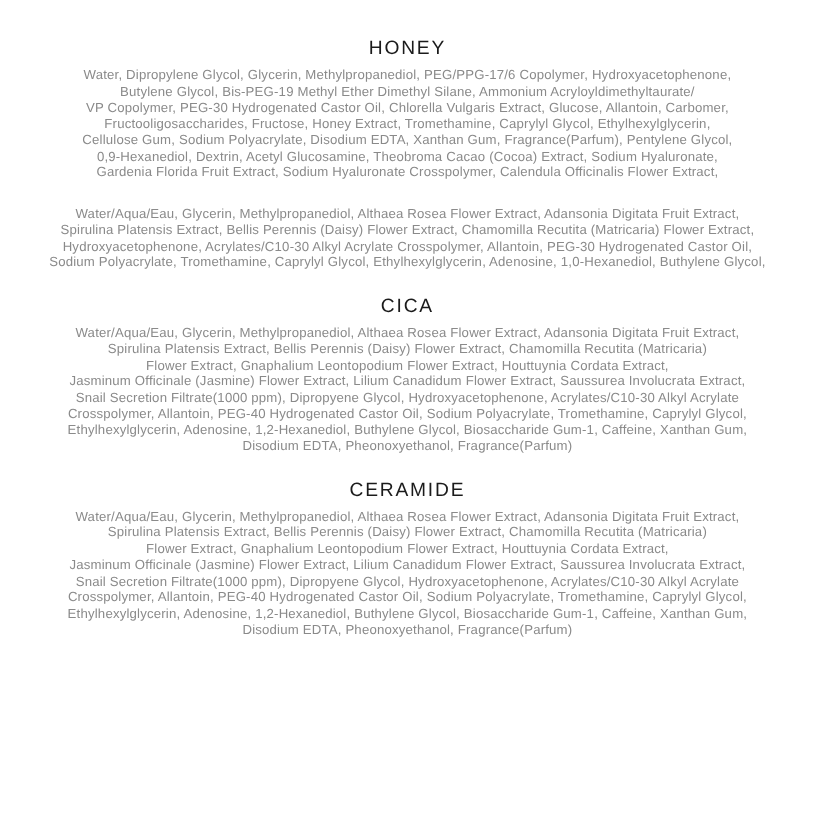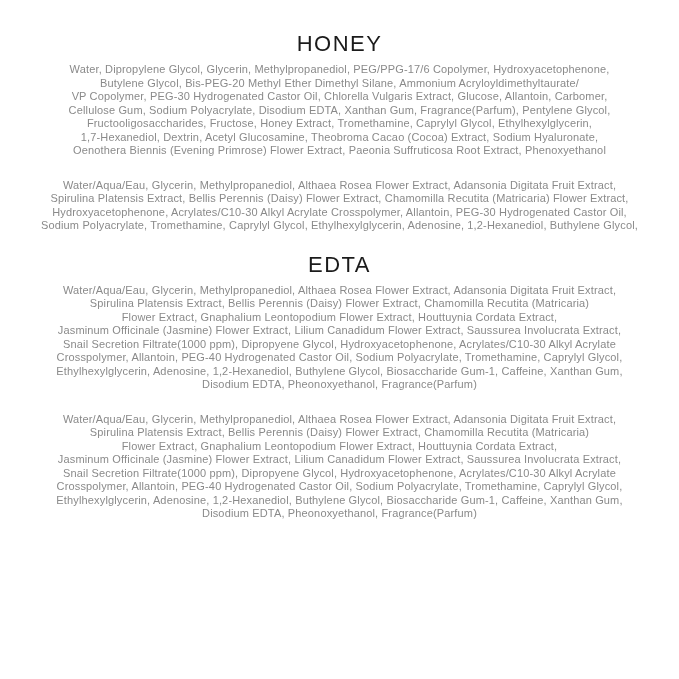--- a/index.html
+++ b/index.html
@@ -18,21 +18,21 @@
     width: 679px;
     height: 679px;
     padding-top: 33px;
     text-align: center;
   }
   .section {
     margin: 0 auto 21px auto;
     width: 620px;
   }
   .section-title {
-    font-size: 22px;
+    font-size: 16px;
     line-height: 1;
     font-weight: 400;
     letter-spacing: 1.5px;
     color: #1b1b1b;
     margin: 0 0 8px 0;
   }
   .ingredient-lines div {
     font-size: 11px;
     line-height: 13.5px;
     letter-spacing: 0.15px;
@@ -42,53 +42,54 @@
 </style>
 </head>
 <body>
 
 <div class="page">
 
   <section class="section">
     <h1 class="section-title">HONEY</h1>
     <div class="ingredient-lines">
         <div>Water, Dipropylene Glycol, Glycerin, Methylpropanediol, PEG/PPG-17/6 Copolymer, Hydroxyacetophenone,</div>
-        <div>Butylene Glycol, Bis-PEG-20 Methyl Ether Dimethyl Silane, Ammonium Acryloyldimethyltaurate/</div>
+        <div>Butylene Glycol, Bis-PEG-19 Methyl Ether Dimethyl Silane, Ammonium Acryloyldimethyltaurate/</div>
         <div>VP Copolymer, PEG-30 Hydrogenated Castor Oil, Chlorella Vulgaris Extract, Glucose, Allantoin, Carbomer,</div>
+        <div>Fructooligosaccharides, Fructose, Honey Extract, Tromethamine, Caprylyl Glycol, Ethylhexylglycerin,</div>
         <div>Cellulose Gum, Sodium Polyacrylate, Disodium EDTA, Xanthan Gum, Fragrance(Parfum), Pentylene Glycol,</div>
-        <div>Fructooligosaccharides, Fructose, Honey Extract, Tromethamine, Caprylyl Glycol, Ethylhexylglycerin,</div>
-        <div>1,7-Hexanediol, Dextrin, Acetyl Glucosamine, Theobroma Cacao (Cocoa) Extract, Sodium Hyaluronate,</div>
-        <div>Oenothera Biennis (Evening Primrose) Flower Extract, Paeonia Suffruticosa Root Extract, Phenoxyethanol</div>
+        <div>0,9-Hexanediol, Dextrin, Acetyl Glucosamine, Theobroma Cacao (Cocoa) Extract, Sodium Hyaluronate,</div>
+        <div>Gardenia Florida Fruit Extract, Sodium Hyaluronate Crosspolymer, Calendula Officinalis Flower Extract,</div>
       </div>
   </section>
 
   <section class="section">
     <div class="ingredient-lines">
         <div>Water/Aqua/Eau, Glycerin, Methylpropanediol, Althaea Rosea Flower Extract, Adansonia Digitata Fruit Extract,</div>
         <div>Spirulina Platensis Extract, Bellis Perennis (Daisy) Flower Extract, Chamomilla Recutita (Matricaria) Flower Extract,</div>
         <div>Hydroxyacetophenone, Acrylates/C10-30 Alkyl Acrylate Crosspolymer, Allantoin, PEG-30 Hydrogenated Castor Oil,</div>
-        <div>Sodium Polyacrylate, Tromethamine, Caprylyl Glycol, Ethylhexylglycerin, Adenosine, 1,2-Hexanediol, Buthylene Glycol,</div>
+        <div>Sodium Polyacrylate, Tromethamine, Caprylyl Glycol, Ethylhexylglycerin, Adenosine, 1,0-Hexanediol, Buthylene Glycol,</div>
       </div>
   </section>
 
   <section class="section">
-    <h1 class="section-title">EDTA</h1>
+    <h1 class="section-title">CICA</h1>
     <div class="ingredient-lines">
         <div>Water/Aqua/Eau, Glycerin, Methylpropanediol, Althaea Rosea Flower Extract, Adansonia Digitata Fruit Extract,</div>
         <div>Spirulina Platensis Extract, Bellis Perennis (Daisy) Flower Extract, Chamomilla Recutita (Matricaria)</div>
         <div>Flower Extract, Gnaphalium Leontopodium Flower Extract, Houttuynia Cordata Extract,</div>
         <div>Jasminum Officinale (Jasmine) Flower Extract, Lilium Canadidum Flower Extract, Saussurea Involucrata Extract,</div>
         <div>Snail Secretion Filtrate(1000 ppm), Dipropyene Glycol, Hydroxyacetophenone, Acrylates/C10-30 Alkyl Acrylate</div>
         <div>Crosspolymer, Allantoin, PEG-40 Hydrogenated Castor Oil, Sodium Polyacrylate, Tromethamine, Caprylyl Glycol,</div>
         <div>Ethylhexylglycerin, Adenosine, 1,2-Hexanediol, Buthylene Glycol, Biosaccharide Gum-1, Caffeine, Xanthan Gum,</div>
         <div>Disodium EDTA, Pheonoxyethanol, Fragrance(Parfum)</div>
       </div>
   </section>
 
   <section class="section">
+    <h1 class="section-title">CERAMIDE</h1>
     <div class="ingredient-lines">
         <div>Water/Aqua/Eau, Glycerin, Methylpropanediol, Althaea Rosea Flower Extract, Adansonia Digitata Fruit Extract,</div>
         <div>Spirulina Platensis Extract, Bellis Perennis (Daisy) Flower Extract, Chamomilla Recutita (Matricaria)</div>
         <div>Flower Extract, Gnaphalium Leontopodium Flower Extract, Houttuynia Cordata Extract,</div>
         <div>Jasminum Officinale (Jasmine) Flower Extract, Lilium Canadidum Flower Extract, Saussurea Involucrata Extract,</div>
         <div>Snail Secretion Filtrate(1000 ppm), Dipropyene Glycol, Hydroxyacetophenone, Acrylates/C10-30 Alkyl Acrylate</div>
         <div>Crosspolymer, Allantoin, PEG-40 Hydrogenated Castor Oil, Sodium Polyacrylate, Tromethamine, Caprylyl Glycol,</div>
         <div>Ethylhexylglycerin, Adenosine, 1,2-Hexanediol, Buthylene Glycol, Biosaccharide Gum-1, Caffeine, Xanthan Gum,</div>
         <div>Disodium EDTA, Pheonoxyethanol, Fragrance(Parfum)</div>
       </div>

